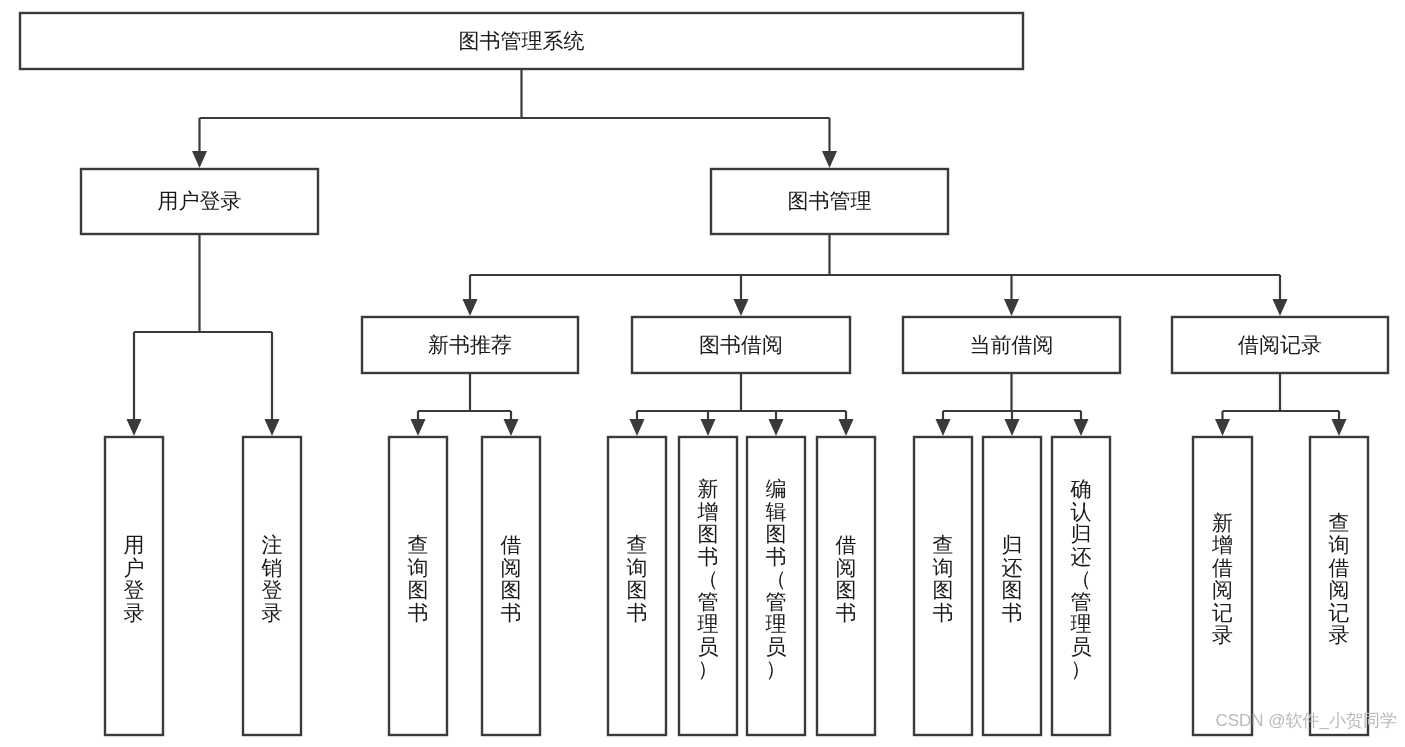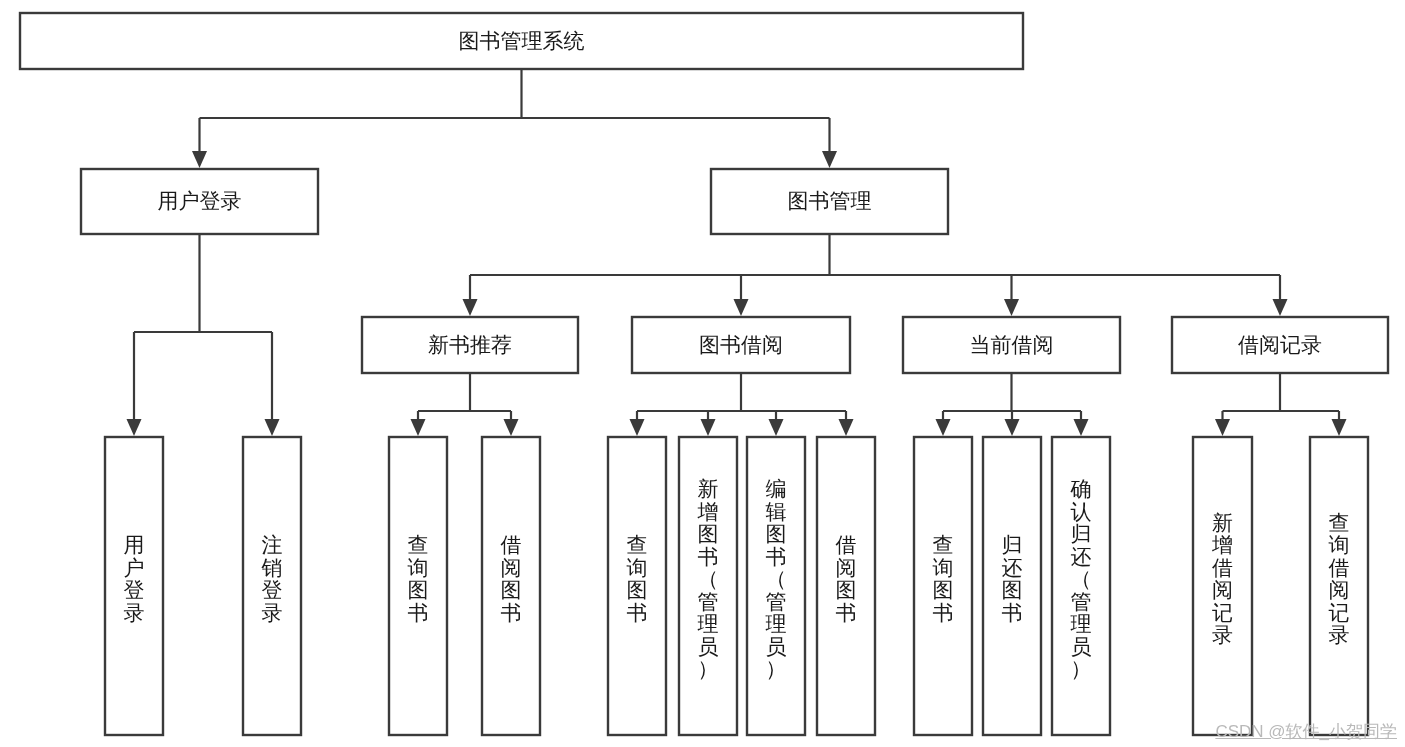--- a/index.html
+++ b/index.html
@@ -49,27 +49,26 @@
   }
   .node-label-v {
     fill: #1a1a1a;
     font-family: "Liberation Sans", "DejaVu Sans", sans-serif;
     font-size: 21px;
     text-anchor: middle;
   }
   .watermark-text {
     position: absolute;
     right: 8px;
-    bottom: 4px;
+    bottom: 15px;
     color: #b9b9b9;
     font-size: 17px;
     font-family: "Liberation Sans", "DejaVu Sans", sans-serif;
     white-space: nowrap;
     user-select: none;
-    text-decoration: underline;
   }
 </style>
 </head>
 <body>
 
 <div id="diagram-root">
   <svg class="diagram-canvas" viewBox="0 0 1405 747">
     <g id="connectors-layer">
         <line x1="521.5" y1="69" x2="521.5" y2="118" class="connector"></line>
         <line x1="199.5" y1="118" x2="829.5" y2="118" class="connector"></line>

